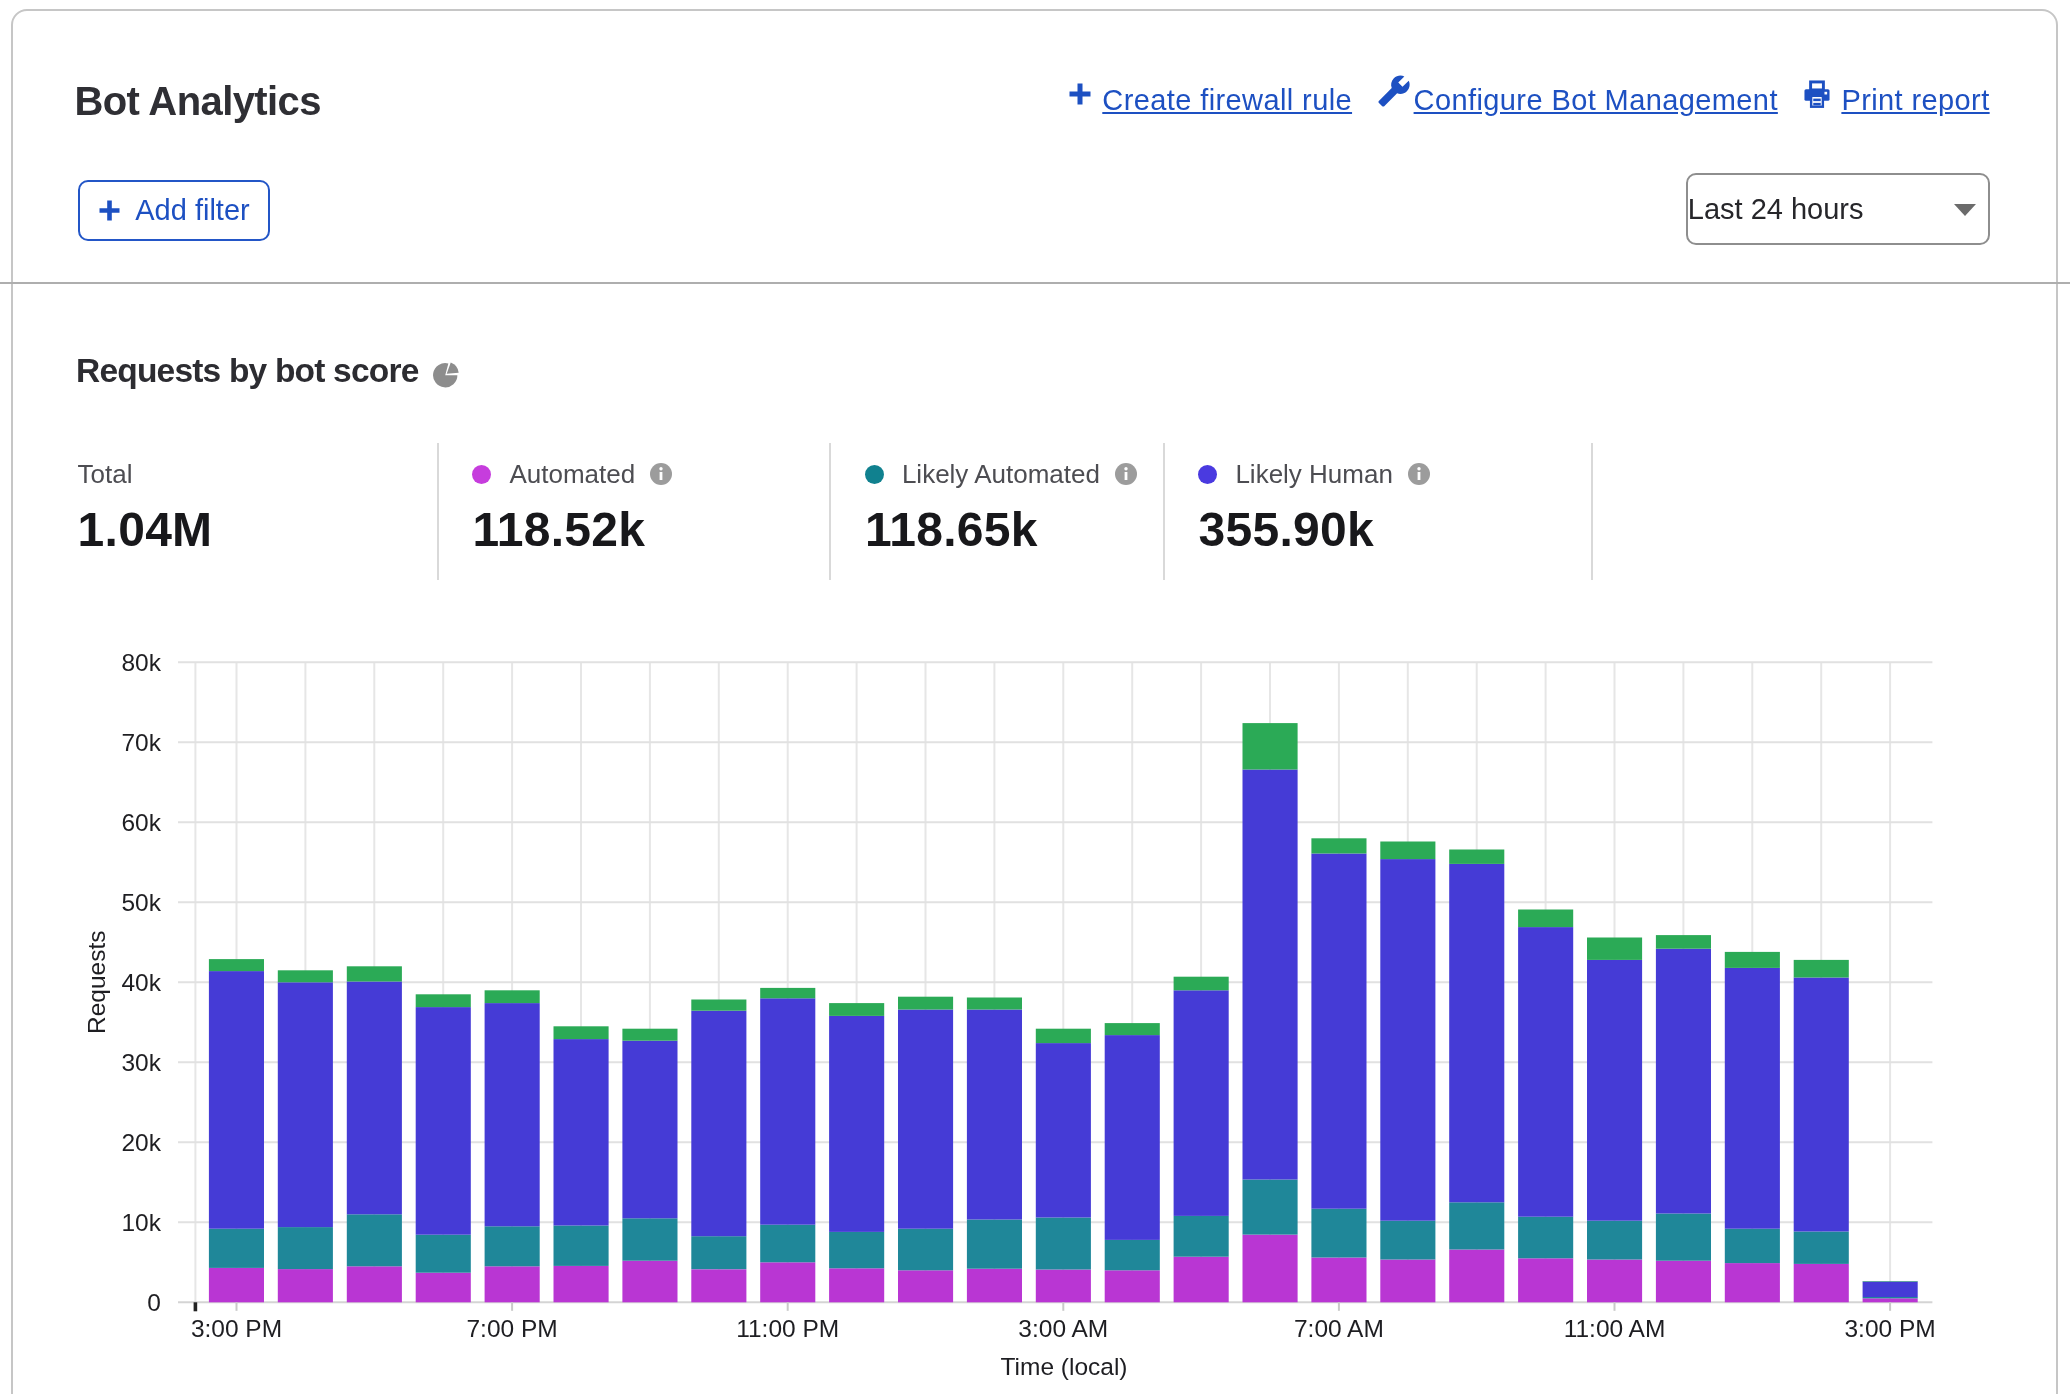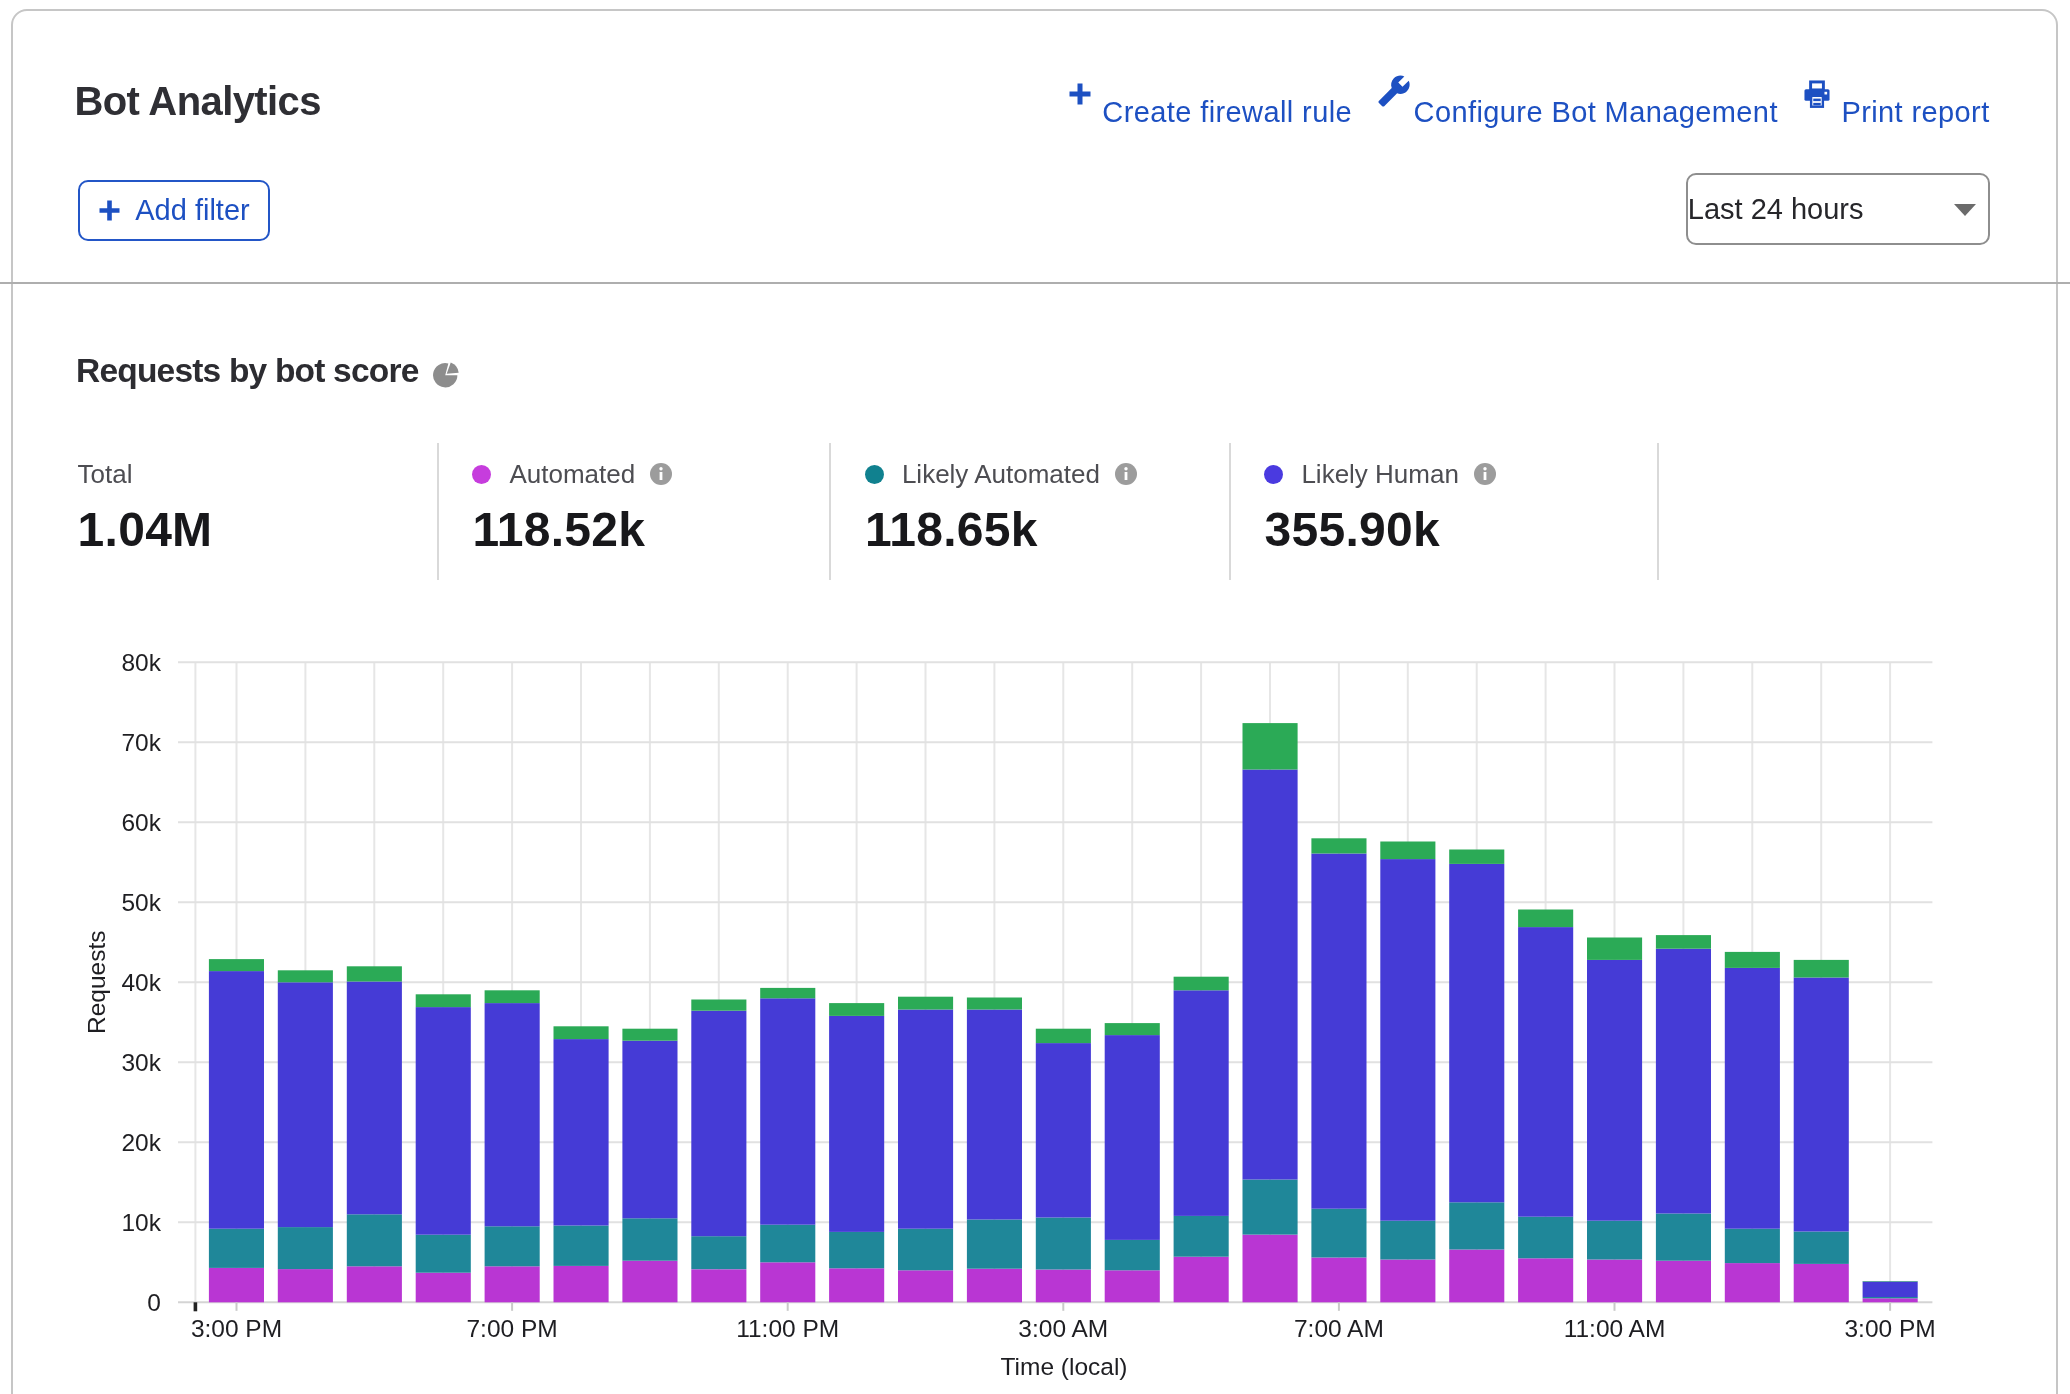--- a/index.html
+++ b/index.html
@@ -1,21 +1,21 @@
 <!DOCTYPE html>
 <html><head><meta charset="utf-8">
 <style>
   * { margin:0; padding:0; box-sizing:border-box; }
   html,body { width:2070px; height:1394px; background:#fff;
     font-family:"Liberation Sans", sans-serif; position:relative; overflow:hidden; }
   .card { position:absolute; left:10.5px; top:8.5px; width:2047px; height:1500px;
      border:2px solid #c6c6c6; border-radius:16px; background:#fff; }
   .abs { position:absolute; }
   .title { left:74.5px; top:78.5px; font-size:40px; font-weight:700; color:#2f2f34; letter-spacing:-0.6px; }
-  .lktext { position:absolute; font-size:29px; letter-spacing:0.4px; color:#1d50c2; line-height:29px; top:98px; white-space:nowrap; }
+  .lktext { position:absolute; font-size:29px; letter-spacing:0.4px; color:#1d50c2; line-height:29px; top:86px; white-space:nowrap;text-decoration:underline; }
   .btn { left:78px; top:180px; width:192px; height:61px; border:2px solid #2356c7; border-radius:10px;
      font-size:29px; color:#1d50c2; display:flex; align-items:center; justify-content:center; }
   .sel { left:1685.8px; top:172.9px; width:304.7px; height:72.5px; border:2px solid #8e8e8e; border-radius:10px;
      font-size:29px; color:#26262a; display:flex; align-items:center; }
   .sel .caret { position:absolute; right:12px; top:29px; width:0; height:0;
      border-left:11px solid transparent; border-right:11px solid transparent; border-top:12px solid #6b6b6b; }
   .hr { left:0; top:281.6px; width:100%; height:2px; background:#aeaeae; }
   .h2 { left:76px; top:351.5px; font-size:33.5px; font-weight:700; color:#2c2c31; letter-spacing:-0.8px; }
   .stats { left:67px; top:432.7px; width:1913px; height:147.6px; display:flex; }
   .stat { position:relative; }
@@ -71,21 +71,21 @@
     <div class="lab"><span class="dot" style="background:#c63ddd"></span>Automated <span class="ii">
           <svg width="24" height="24" viewBox="0 0 24 24" style="vertical-align:-5px">
             <circle cx="12" cy="12" r="11" fill="#9c9c9c"></circle>
             <rect x="10.6" y="10" width="2.8" height="8" fill="#fff"></rect>
             <circle cx="12" cy="6.8" r="1.7" fill="#fff"></circle>
           </svg>
         </span></div>
     <div class="val">118.52k</div>
   </div>
   <div class="vline"></div>
-  <div class="stat" style="width:398px; padding-left:33.5px">
+  <div class="stat" style="width:332px; padding-left:33.5px">
     <div class="lab"><span class="dot" style="background:#10818f"></span>Likely Automated <span class="ii">
           <svg width="24" height="24" viewBox="0 0 24 24" style="vertical-align:-5px">
             <circle cx="12" cy="12" r="11" fill="#9c9c9c"></circle>
             <rect x="10.6" y="10" width="2.8" height="8" fill="#fff"></rect>
             <circle cx="12" cy="6.8" r="1.7" fill="#fff"></circle>
           </svg>
         </span></div>
     <div class="val">118.65k</div>
   </div>
   <div class="vline"></div>

